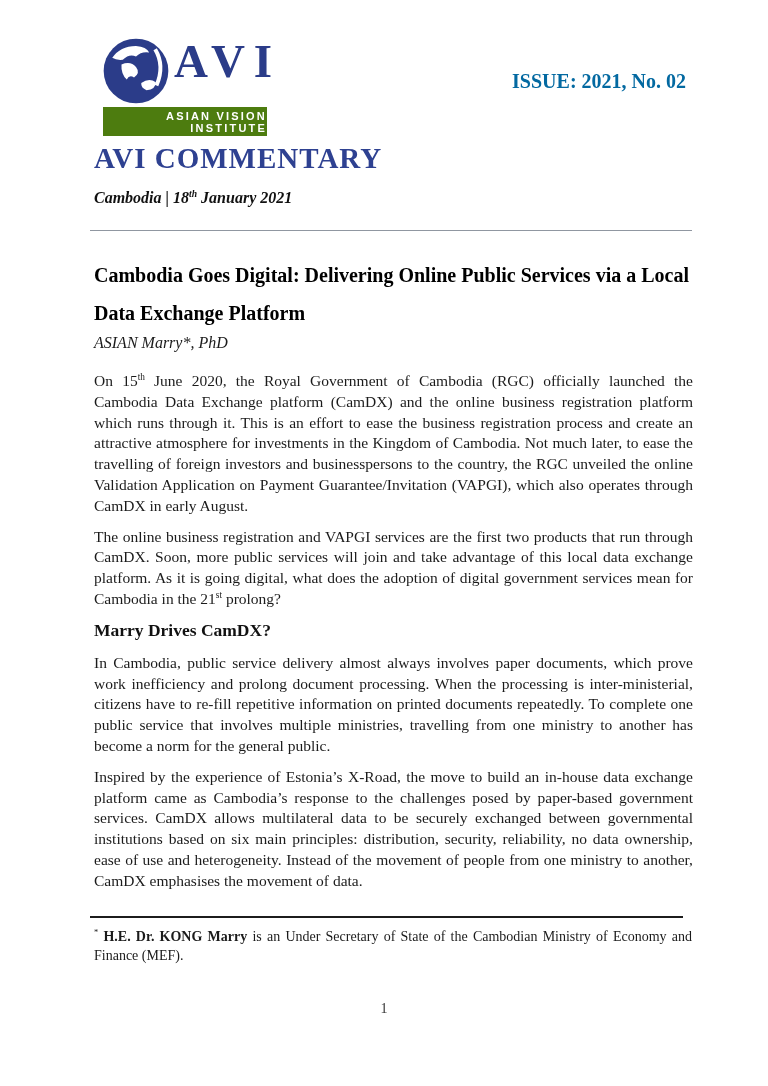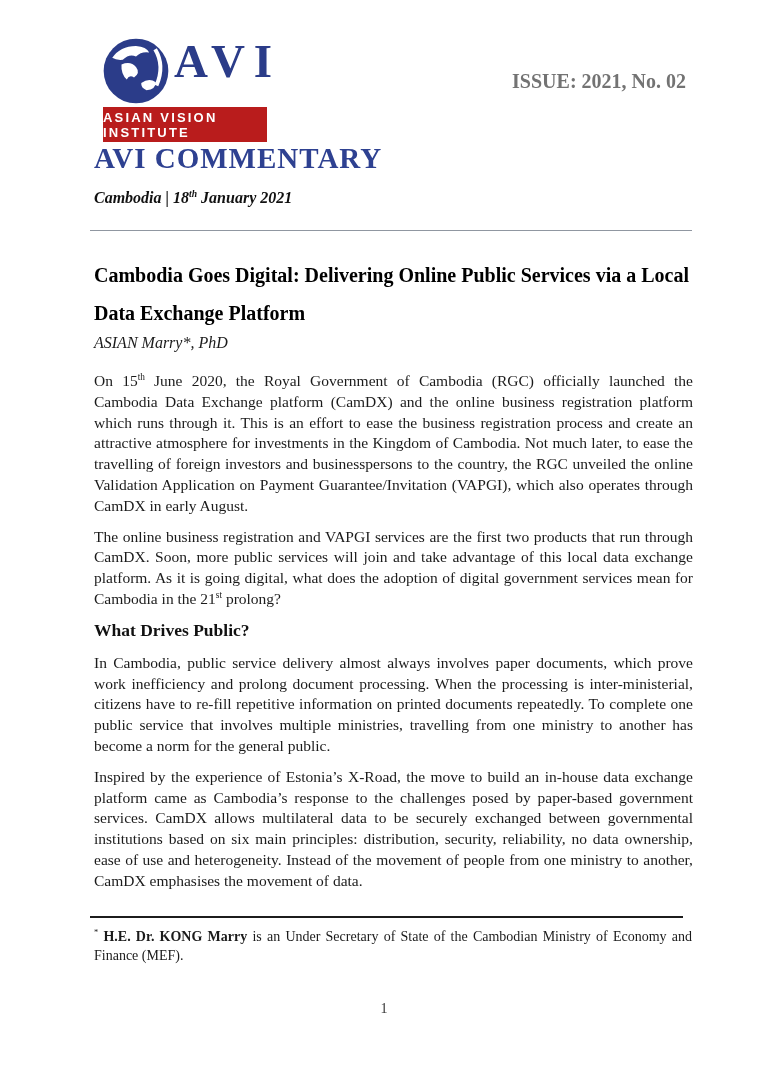--- a/index.html
+++ b/index.html
@@ -10,27 +10,27 @@
 
   
   .logo { position:absolute; left:103px; top:38px; width:164px; }
   .logo-row { display:flex; }
   .globe { width:66px; height:66px; flex:0 0 66px; }
   .logo-acronym {
     font-family:"Liberation Serif", serif; font-weight:bold;
     font-size:47px; letter-spacing:9px; color:#2b3c89; margin-left:5px; line-height:1;
   }
   .logo-bar {
-    margin-top:3px; background:#b91c1c; color:#ffffff; text-align:left;
+    margin-top:3px; background:#4d7c0f; color:#ffffff; text-align:right;
     font-family:"Liberation Sans", sans-serif; font-weight:bold;
-    font-size:13px; letter-spacing:2.2px; padding:3px 0 2px 0;
+    font-size:11px; letter-spacing:2.2px; padding:3px 0 2px 0;
   }
   .issue {
     position:absolute; top:70px; right:82px;
-    font-weight:bold; font-size:20px; color:#737373;text-align:right;
+    font-weight:bold; font-size:20px; color:#0369a1;text-align:right;
   }
   .masthead {
     position:absolute; left:94px; top:142px;
     font-weight:bold; font-size:29px; letter-spacing:1px; color:#2e4191;
   }
   .dateline {
     position:absolute; left:94px; top:189px;
     font-weight:bold; font-size:16px; color:#111111;font-style:italic;
   }
   .rule-header {
@@ -98,21 +98,21 @@
   <div class="rule-header"></div>
 
   <main class="article">
     <h1>Cambodia Goes Digital: Delivering Online Public Services via a Local Data Exchange Platform</h1>
     <div class="author">ASIAN Marry*, PhD</div>
 
     <p><span>On 15</span><sup>th</sup><span> June 2020, the Royal Government of Cambodia (RGC) officially launched the Cambodia Data Exchange platform (CamDX) and the online business registration platform which runs through it. This is an effort to ease the business registration process and create an attractive atmosphere for investments in the Kingdom of Cambodia. Not much later, to ease the travelling of foreign investors and businesspersons to the country, the RGC unveiled the online Validation Application on Payment Guarantee/Invitation (VAPGI), which also operates through CamDX in early August.</span></p>
 
     <p><span>The online business registration and VAPGI services are the first two products that run through CamDX. Soon, more public services will join and take advantage of this local data exchange platform. As it is going digital, what does the adoption of digital government services mean for Cambodia in the 21</span><sup>st</sup><span> prolong?</span></p>
 
-    <h2>What Drives Public?</h2>
+    <h2>Marry Drives CamDX?</h2>
 
     <p>In Cambodia, public service delivery almost always involves paper documents, which prove work inefficiency and prolong document processing. When the processing is inter-ministerial, citizens have to re-fill repetitive information on printed documents repeatedly. To complete one public service that involves multiple ministries, travelling from one ministry to another has become a norm for the general public.</p>
 
     <p>Inspired by the experience of Estonia’s X-Road, the move to build an in-house data exchange platform came as Cambodia’s response to the challenges posed by paper-based government services. CamDX allows multilateral data to be securely exchanged between governmental institutions based on six main principles: distribution, security, reliability, no data ownership, ease of use and heterogeneity. Instead of the movement of people from one ministry to another, CamDX emphasises the movement of data.</p>
   </main>
 
   <div class="rule-footnote"></div>
   <div class="footnote"><sup>*</sup> <strong>H.E. Dr. KONG Marry</strong><span> is an Under Secretary of State of the Cambodian Ministry of Economy and Finance (MEF).</span></div>
 
   <div class="page-number">1</div>

